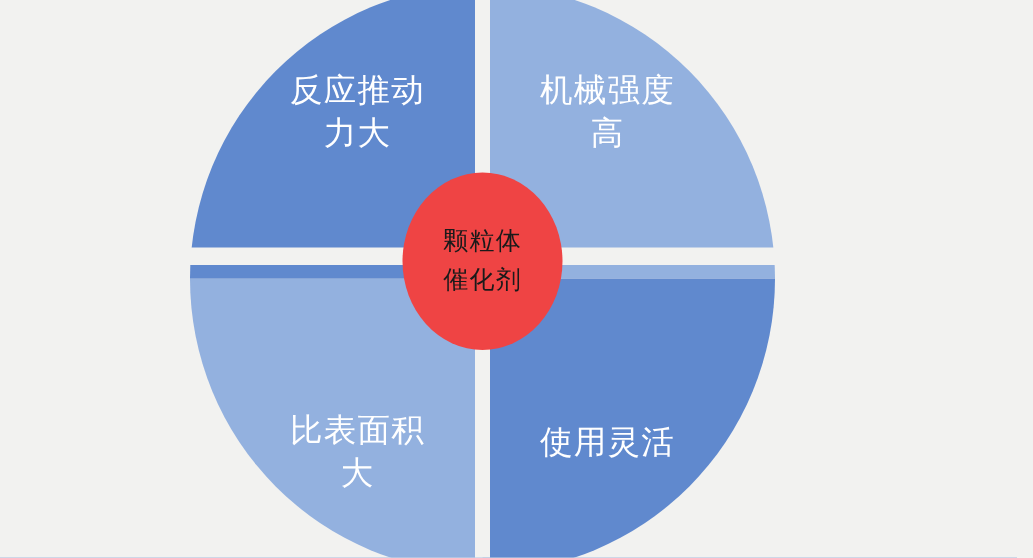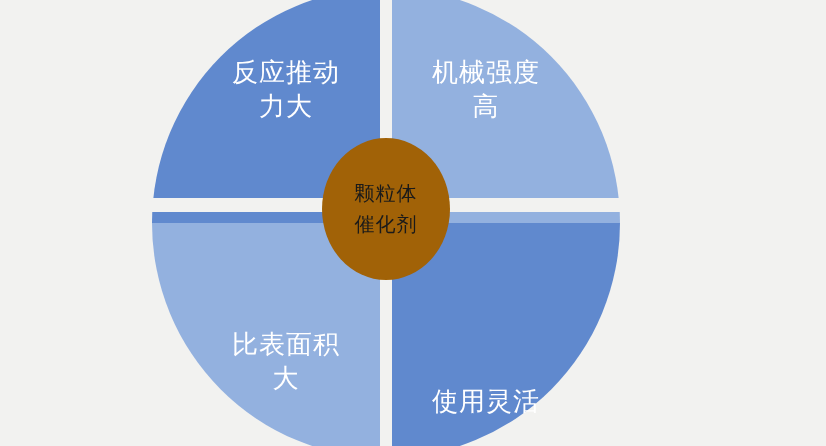--- a/index.html
+++ b/index.html
@@ -82,30 +82,30 @@
     font-size: 26px;
     line-height: 1.30;
     text-align: center;
     letter-spacing: 1px;
     white-space: pre-line;
     font-family: "Liberation Serif", "DejaVu Serif", serif;
   }
   #label-tl { left: 196px; top: 56px;  width: 180px; }
   #label-tr { left: 396px; top: 56px;  width: 180px; }
   #label-bl { left: 196px; top: 328px; width: 180px; }
-  #label-br { left: 396px; top: 337px; width: 180px; margin-top: 48px; }
+  #label-br { left: 396px; top: 337px; width: 180px; }
 
   
   #hub {
     position: absolute;
     left: 322px;
     top: 138px;
     width: 128px;
     height: 142px;
-    background: #a16207;
+    background: #ef4444;
     border-radius: 50%;
     display: flex;
     align-items: center;
     justify-content: center;
   }
   #hub-label {
     color: #1a1a1a;
     font-size: 20px;
     line-height: 1.55;
     text-align: center;

